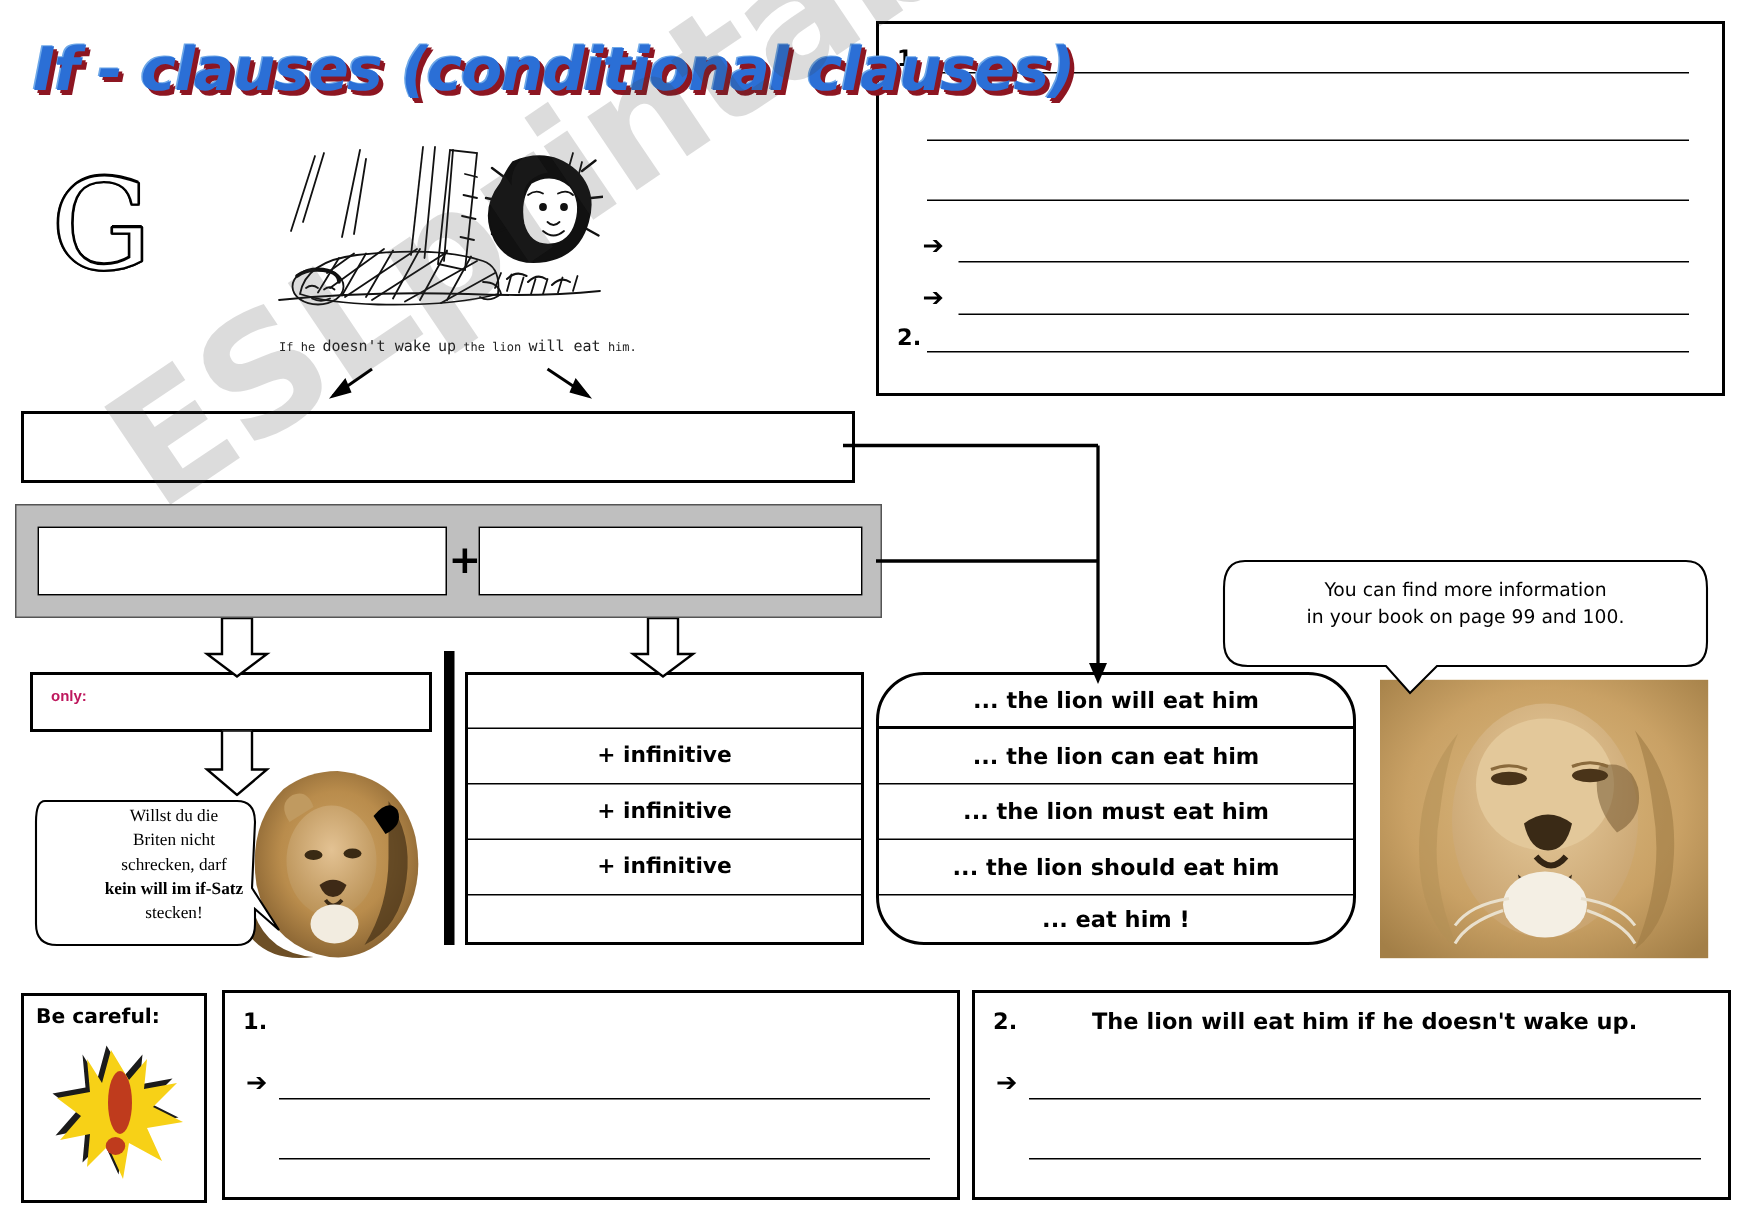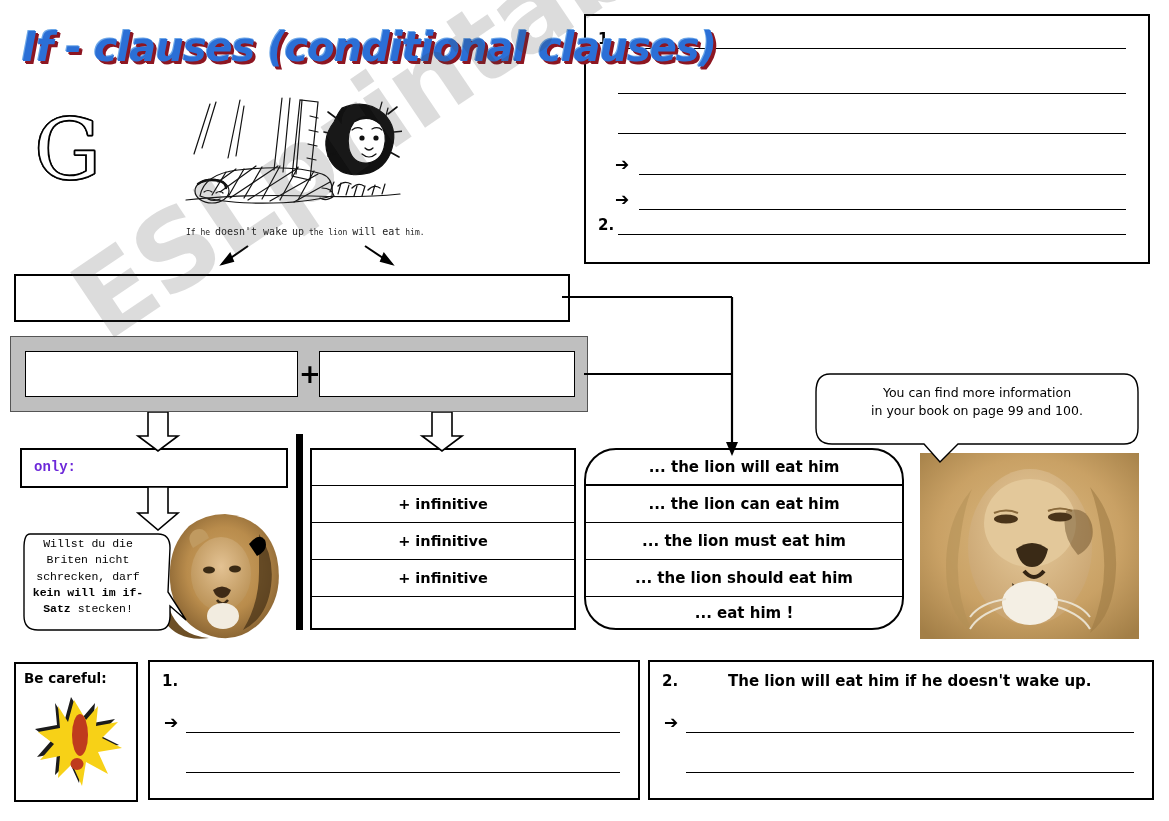--- a/index.html
+++ b/index.html
@@ -99,22 +99,22 @@
     font-weight:bold;font-size:26px;line-height:26px;color:#000;
   }
 
   
   .blockarrow{position:absolute;z-index:6;}
 
   
   #box-only{left:20px;top:448px;width:268px;height:40px;}
   .only-label{
     position:absolute;left:12px;top:9px;
-    font-family:Liberation Mono, monospace;
-    font-weight:bold;font-size:14px;color:#6d28d9;
+    font-family:Liberation Sans, sans-serif;
+    font-weight:bold;font-size:10px;color:#be185d;
   }
   #vbar{position:absolute;left:296px;top:434px;width:7px;height:196px;background:#000;}
 
   
   #tbl-mid{left:310px;top:448px;width:266px;height:182px;text-align:center;}
   #tbl-right{left:584px;top:448px;width:320px;height:182px;border-radius:32px;}
   .trow{
     position:absolute;left:0;width:100%;
     border-bottom:1.5px solid #000;
     box-sizing:border-box;
@@ -289,21 +289,21 @@
     <div class="trow" style="top:73px;height:37px;">... the lion must eat him</div>
     <div class="trow" style="top:110px;height:37px;">... the lion should eat him</div>
     <div class="trow last" style="top:147px;height:31px;">... eat him !</div>
   </div>
 
   <svg style="position:absolute;left:18px;top:528px;width:170px;height:108px;z-index:12;" viewBox="0 0 170 108">
     <path d="M12 6 Q6 6 6 20 L6 88 Q6 102 20 102 L140 102 Q152 102 152 88
              L152 78 L168 92 L150 64 L152 20 Q152 6 140 6 Z" fill="#fff" stroke="#000" stroke-width="1.4"></path>
   </svg>
   <div style="position:absolute;left:24px;top:536px;width:128px;z-index:13;text-align:center;
-              font-family:Liberation Mono, monospace;font-size:11.5px;line-height:1.42;color:#000;">
+              font-family:Liberation Serif, serif;font-size:11.5px;line-height:1.42;color:#000;padding-left:28px;">
     <span>Willst du die</span><br>
     <span>Briten nicht</span><br>
     <span>schrecken, darf</span><br>
     <b>kein will im if-Satz</b>
     <span>stecken!</span>
   </div>
 
   <div class="photo" style="left:163px;top:512px;width:125px;height:128px;">
     <svg viewBox="0 0 125 128" width="125" height="128">
       <defs>

